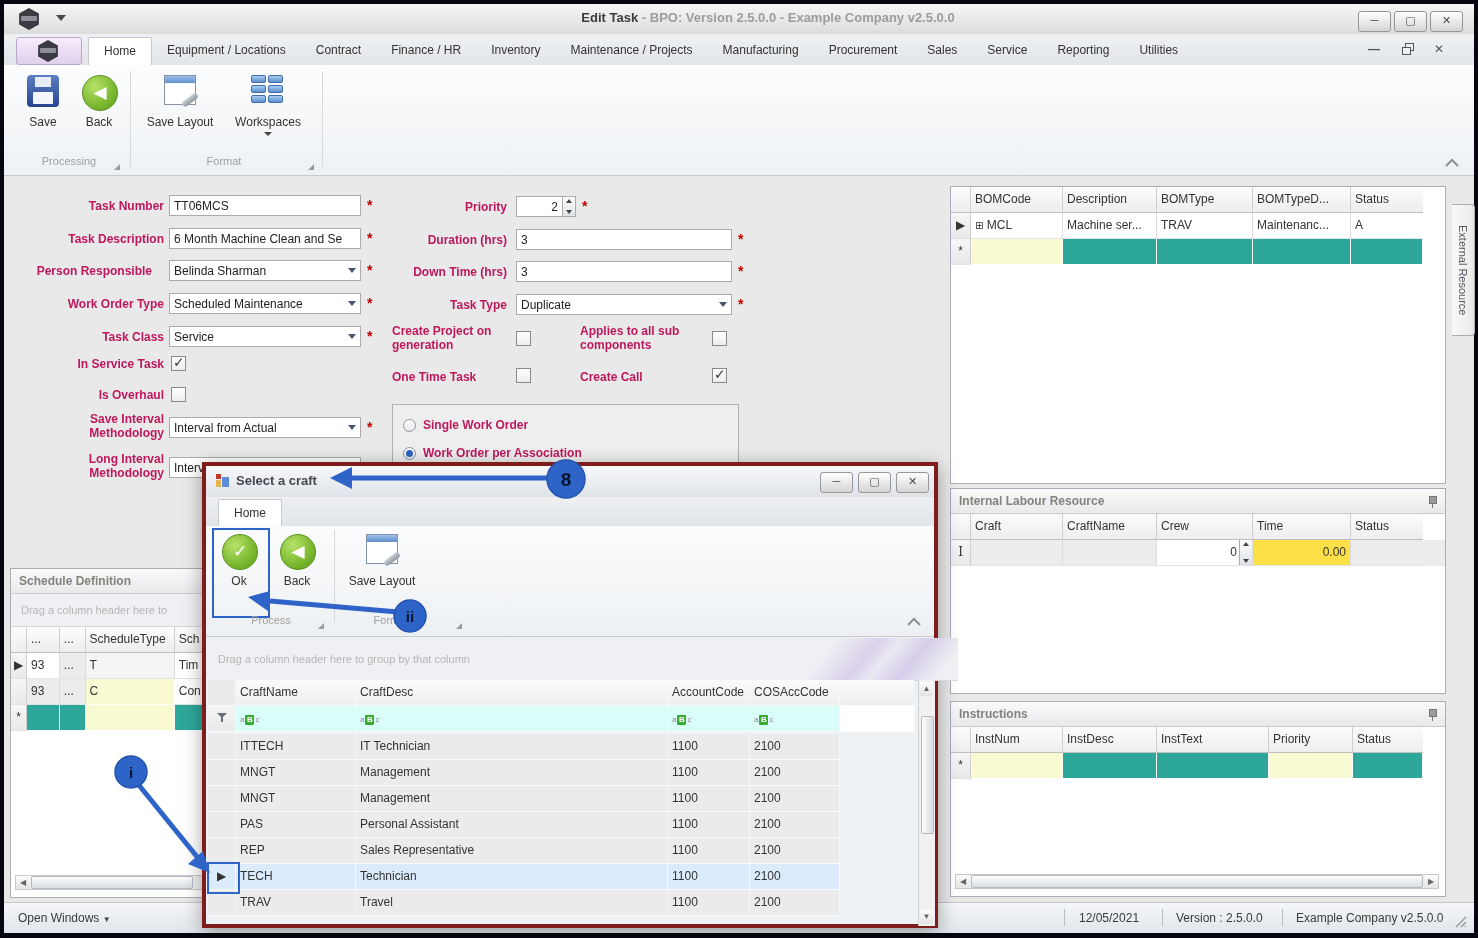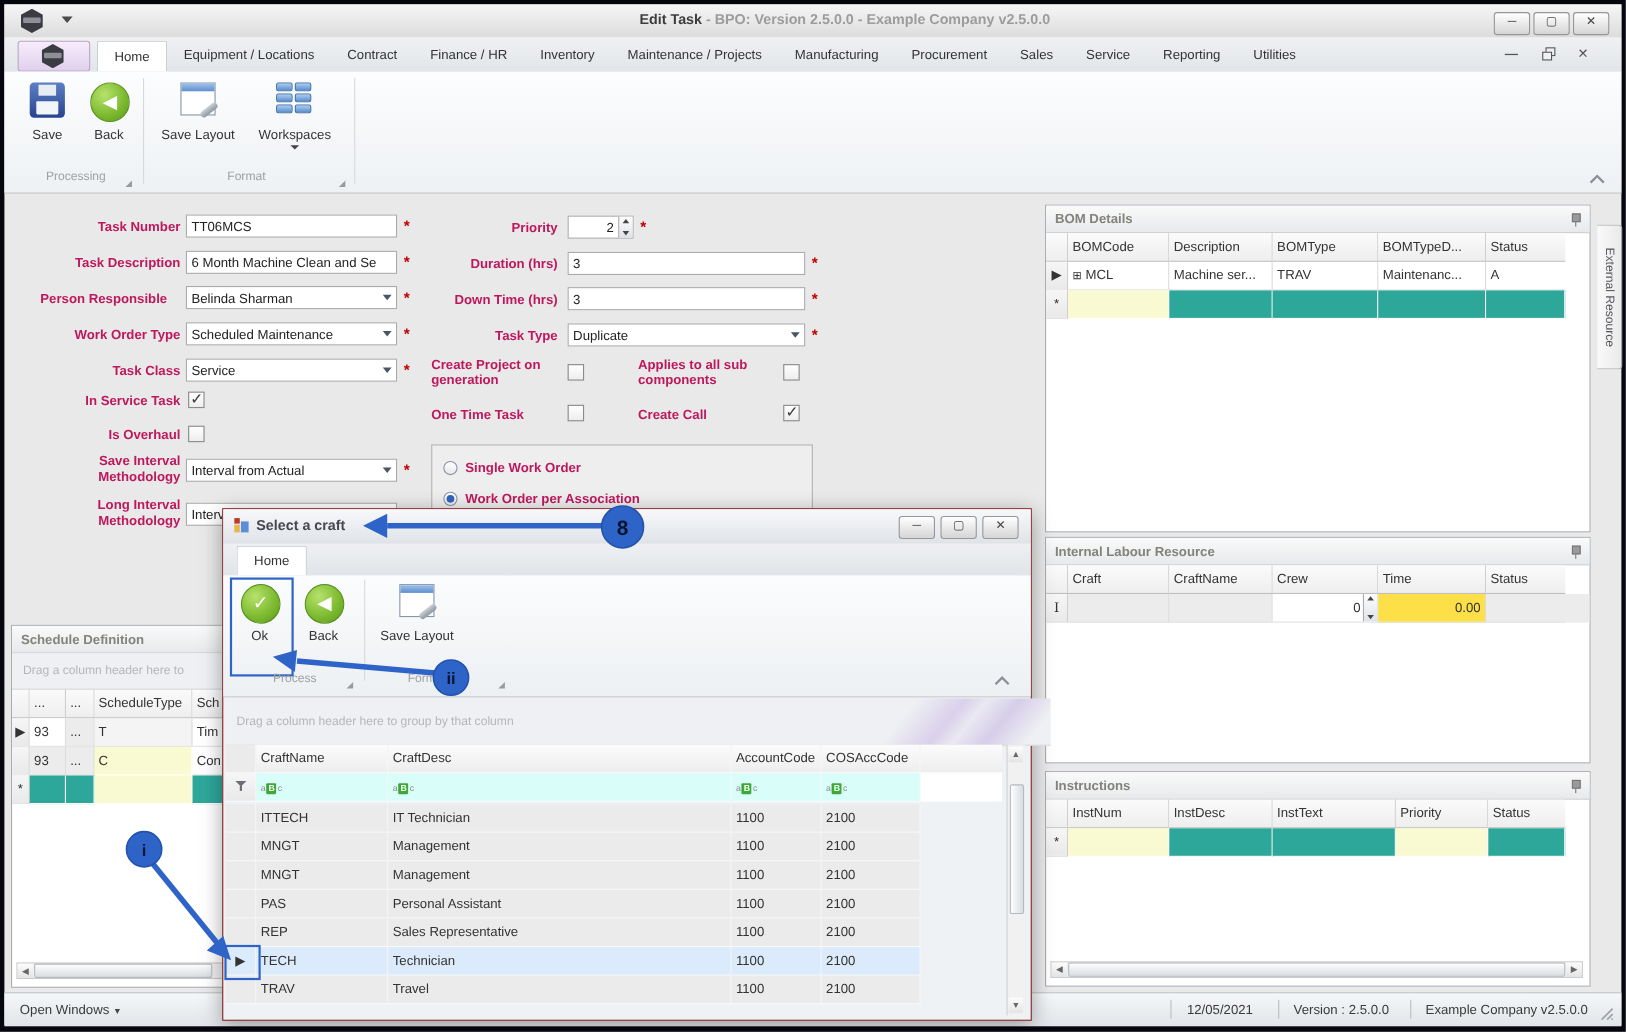--- a/index.html
+++ b/index.html
@@ -66,21 +66,21 @@
   .gcell{box-sizing:border-box;border-right:1px solid #dcdcdc;border-bottom:1px solid #e3e3e3;font-size:12px;color:#333;padding:5px 4px 0 4px;overflow:hidden;white-space:nowrap;}
   .ghead .gcell{background:linear-gradient(#fbfbfb,#eeeeee);border-right:1px solid #cfcfcf;border-bottom:1px solid #bfbfbf;color:#333;}
   .rowhdr{background:linear-gradient(#f6f6f6,#e9e9e9);border-right:1px solid #cfcfcf;text-align:center;padding:5px 0 0 0;}
   .teal{background:#2ea79b;border-right:1px solid #fff;border-bottom:1px solid #fff;}
   .yellow{background:#fafad2;border-right:1px solid #fff;border-bottom:1px solid #fff;}
   .dragbar{background:#eef0f3;color:#b6b6b6;font-size:11px;display:flex;align-items:center;padding:0 10px;border-bottom:1px solid #d5d8db;position:relative;overflow:hidden;}
   .hscroll{position:absolute;height:15px;background:#f0f0f0;border:1px solid #c9c9c9;display:flex;align-items:center;box-sizing:border-box;}
   .sarrow{width:14px;height:13px;font-size:8px;line-height:13px;text-align:center;color:#666;background:linear-gradient(#fcfcfc,#e4e4e4);}
   .sthumb{height:11px;background:linear-gradient(#fdfdfd,#d9dde2);border:1px solid #b4bac2;border-radius:2px;margin:0 1px;}
   
-  .modal{position:absolute;left:202px;top:462px;width:736px;height:466px;background:#eff2f5;border:1px solid #7f1d1d;box-shadow:0 4px 18px rgba(0,0,0,0.35);z-index:10;box-sizing:border-box;}
+  .modal{position:absolute;left:202px;top:462px;width:736px;height:466px;background:#eff2f5;border:4px solid #7f1d1d;box-shadow:0 4px 18px rgba(0,0,0,0.35);z-index:10;box-sizing:border-box;}
   .m-title{position:absolute;left:0;top:0;width:100%;height:31px;background:linear-gradient(#f7f8fa,#dfe3e8);border-bottom:1px solid #cdd2d8;}
   .wfic{position:absolute;left:10px;top:8px;width:14px;height:14px;}
   .wfic i{position:absolute;}
   .m-tabrow{position:absolute;left:0;top:31px;width:100%;height:29px;background:linear-gradient(#eef0f2,#e1e4e8);border-bottom:1px solid #ccd1d7;}
   .m-toolbar{position:absolute;left:0;top:60px;width:100%;height:110px;background:linear-gradient(#fbfcfd,#edf0f3);border-bottom:1px solid #c9c9c9;}
   .ok-box{position:absolute;left:6px;top:2px;width:54px;height:86px;border:2px solid #2e64c8;}
   .filtercell{background:#d9fdf8;}
   .abc{display:inline-flex;align-items:flex-end;line-height:10px;}
   .abc .sm{font-size:8px;color:#8a8a8a;}
   .abc .bg{display:inline-block;width:9px;height:10px;background:#3aaa35;color:#fff;font-size:8px;font-weight:bold;text-align:center;line-height:10px;margin:0 1px;border-radius:1px;}
@@ -281,24 +281,20 @@
   <div class="checkbox checked" style="left:708px;top:364px;"></div>
 
   <div class="groupbox" style="left:388px;top:400px;width:345px;height:76px;">
     <div class="radio" style="left:10px;top:14px;"></div>
     <div class="flabel left" style="left:30px;top:13px;width:250px;">Single Work Order</div>
     <div class="radio sel" style="left:10px;top:42px;"></div>
     <div class="flabel left" style="left:30px;top:41px;width:260px;">Work Order per Association</div>
   </div>
 
   <div class="panel" style="left:946px;top:182px;width:494px;height:296px;">
-    <div class="phdr">
-        <span>BOM Details</span>
-        <span class="pin"></span>
-      </div>
     <div class="grow ghead">
       <div class="gcell rowhdr" style="width:20px;"></div>
       <div class="gcell" style="width:92px;">BOMCode</div>
       <div class="gcell" style="width:94px;">Description</div>
       <div class="gcell" style="width:96px;">BOMType</div>
       <div class="gcell" style="width:98px;">BOMTypeD...</div>
       <div class="gcell" style="width:72px;border-right:none;">Status</div>
     </div>
     <div class="grow">
       <div class="gcell rowhdr" style="width:20px;">▶</div>

